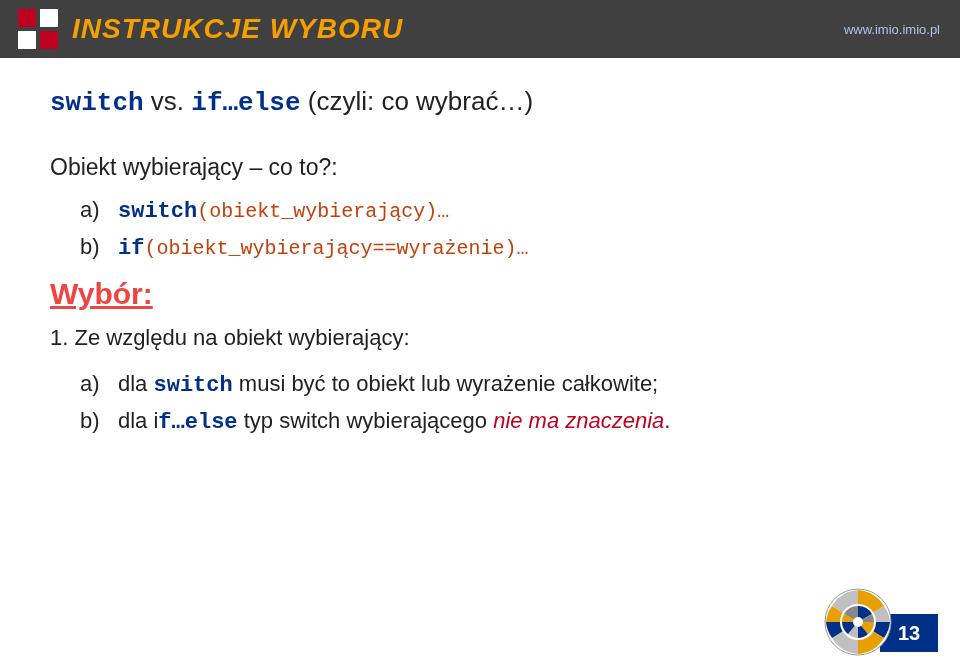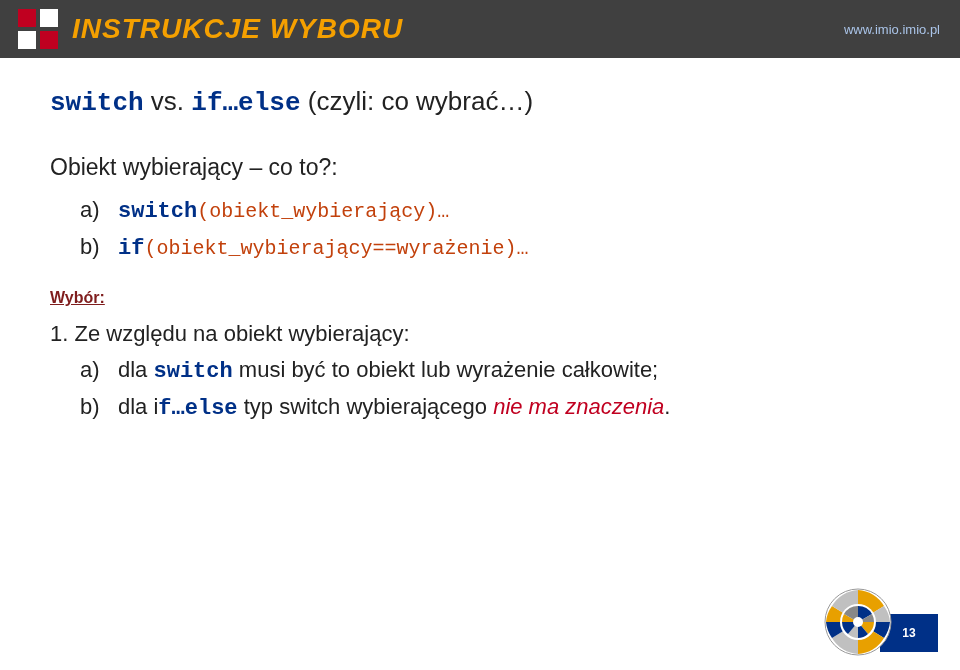--- a/index.html
+++ b/index.html
@@ -69,21 +69,21 @@
       position: relative;
     }
 
     
     .slide-number {
       position: absolute;
       bottom: 18px;
       right: 22px;
       background: #003087;
       color: #ffffff;
-      font-size: 12px;
+      font-size: 20px;
       font-weight: bold;
       width: 58px;
       height: 38px;
       display: flex;
       align-items: center;
       justify-content: center;
     }
 
     
     .line1 {
@@ -139,32 +139,32 @@
     }
 
     .code-text {
       font-family: 'Courier New', Courier, monospace;
       font-size: 20px;
       color: #c2410c;
     }
 
     
     .wybor-heading {
-      font-size: 16px;
-      font-weight: bold;
-      color: #7f1d1d;
+      font-size: 30px;
+      font-weight: bold;
+      color: #ef4444;
       text-decoration: underline;
-      margin-top: 28px;
+      margin-top: 16px;
       margin-bottom: 14px;
     }
 
     .point1 {
       font-size: 22px;
       color: #222;
-      margin-bottom: 10px;
+      margin-bottom: 20px;
     }
 
     .bottom-list-item {
       font-size: 22px;
       color: #222;
       margin-left: 30px;
       margin-bottom: 10px;
       display: flex;
       align-items: baseline;
       gap: 10px;

